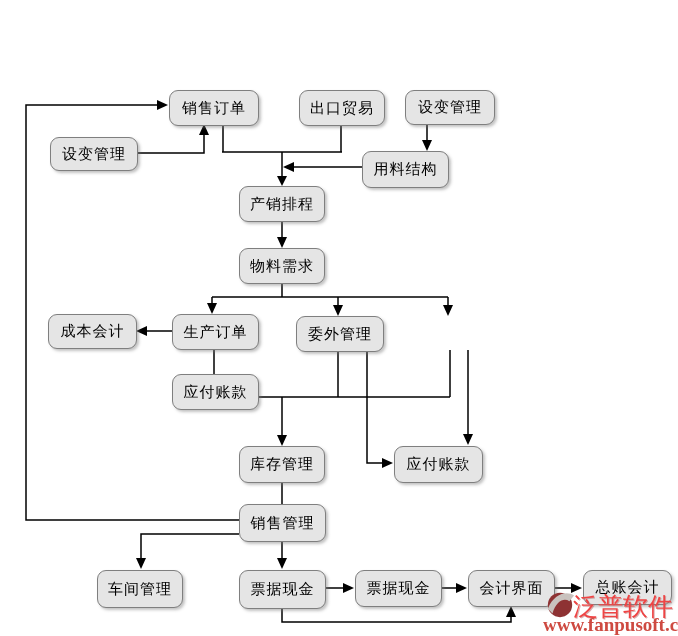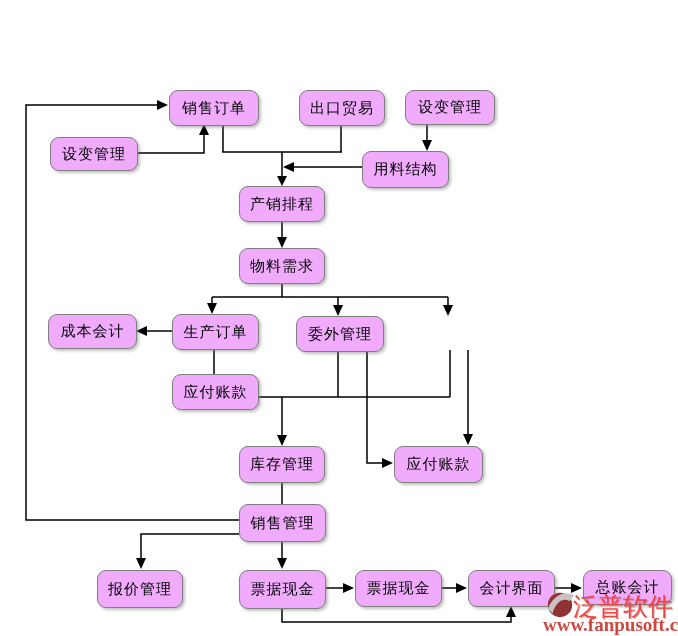--- a/index.html
+++ b/index.html
@@ -5,21 +5,21 @@
   html,body{margin:0;padding:0;background:#ffffff;}
   #page{
     position:relative;width:678px;height:636px;background:#ffffff;overflow:hidden;
     font-family:"DejaVu Sans","Liberation Sans",sans-serif;
   }
   .wires{position:absolute;left:0;top:0;z-index:1;}
   .wires polyline{fill:none;stroke:#000000;stroke-width:1.5;}
   .wires polygon{fill:#000000;stroke:none;}
   .node{
     position:absolute;z-index:2;
-    background:#f0abfc;border:1px solid #7f7f7f;border-radius:9px;
+    background:#e5e5e5;border:1px solid #7f7f7f;border-radius:9px;
     box-shadow:2px 2px 3px rgba(120,120,120,0.45);
     display:flex;align-items:center;justify-content:center;
     font-size:15px;color:#000000;line-height:1;letter-spacing:1px;white-space:nowrap;
   }
   .watermark{position:absolute;z-index:3;left:543px;top:586px;width:135px;height:50px;}
   .wm-logo{position:absolute;left:2px;top:3px;}
   .wm-brand{
     position:absolute;left:30px;top:4px;
     font-size:25px;font-weight:normal;color:#ef4444;letter-spacing:0px;white-space:nowrap;
     text-shadow:1px 1px 0 rgba(176,80,80,0.45);
@@ -160,21 +160,21 @@
   <div class="node" style="left:239px;top:446px;width:84px;height:35px">
     <span>库存管理</span>
   </div>
   <div class="node" style="left:394px;top:446px;width:87px;height:35px">
     <span>应付账款</span>
   </div>
   <div class="node" style="left:239px;top:504px;width:85px;height:36px">
     <span>销售管理</span>
   </div>
   <div class="node" style="left:97px;top:570px;width:84px;height:36px">
-    <span>报价管理</span>
+    <span>车间管理</span>
   </div>
   <div class="node" style="left:239px;top:570px;width:85px;height:37px">
     <span>票据现金</span>
   </div>
   <div class="node" style="left:355px;top:570px;width:85px;height:35px">
     <span>票据现金</span>
   </div>
   <div class="node" style="left:468px;top:570px;width:85px;height:35px">
     <span>会计界面</span>
   </div>

